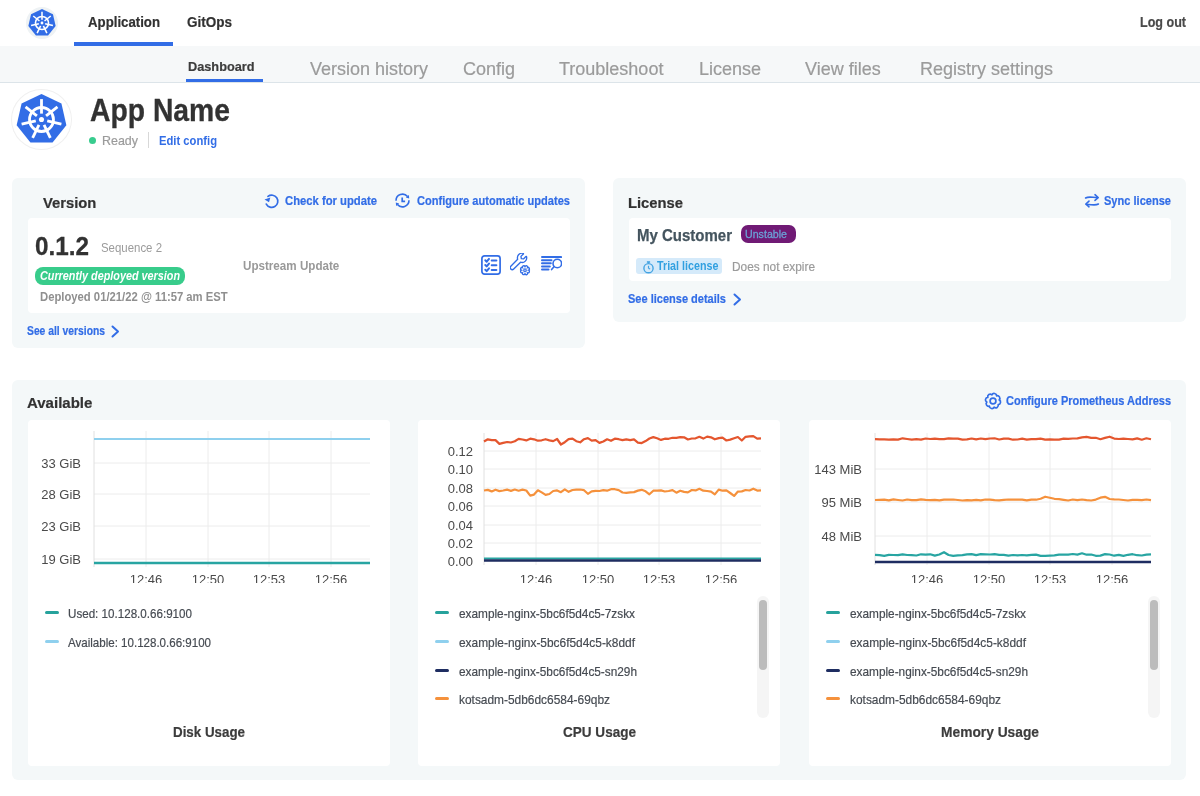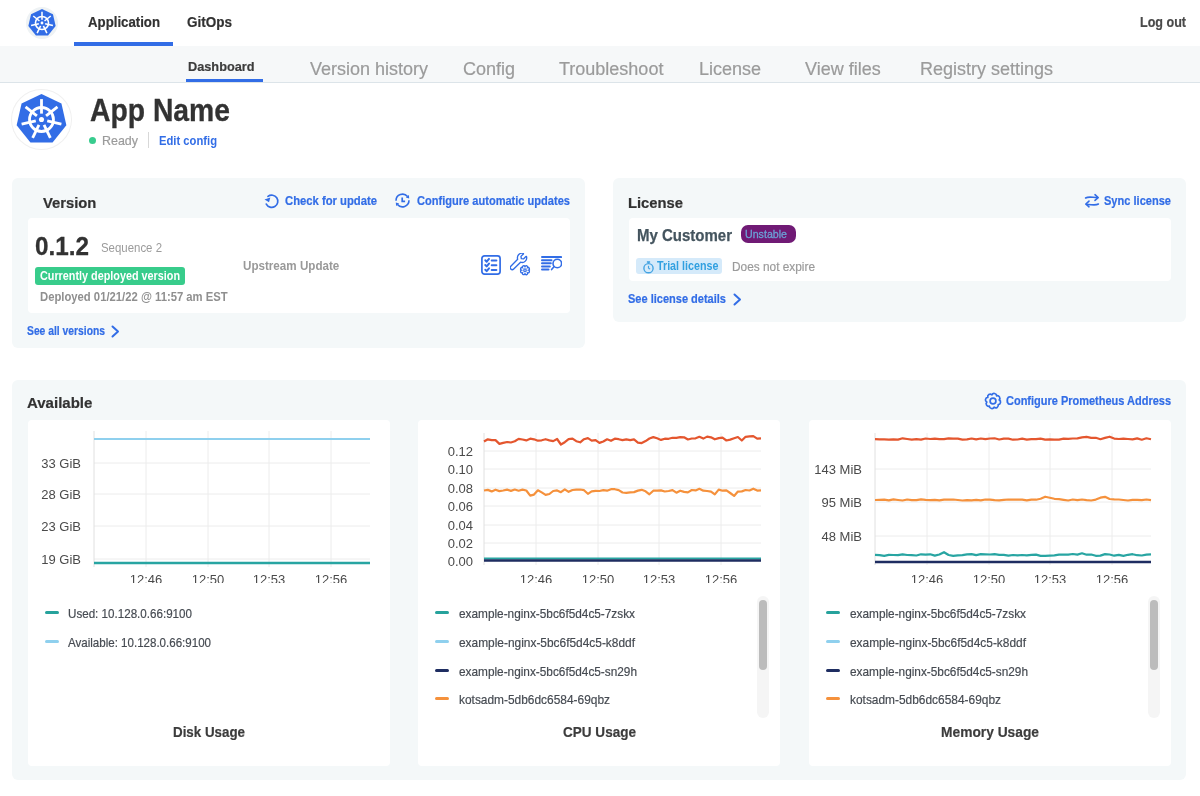--- a/index.html
+++ b/index.html
@@ -17,21 +17,21 @@
 
 #subnav { position:absolute; left:0; top:46px; width:1200px; height:37px; background:#f6f8f9; border-bottom:1px solid #dce4e9; }
 .subitem { font-size:18px; color:#9b9b9b; }
 #sub-underline { position:absolute; left:186px; top:79px; width:77px; height:3px; background:#326de6; }
 
 .card { position:absolute; background:#f4f8f9; border-radius:6px; }
 .innerwhite { position:absolute; background:#fff; border-radius:4px; }
 .hlink { font-size:12.5px; font-weight:bold; color:#326de6; -webkit-text-stroke:0.2px currentColor; }
 .seelink { font-size:12.5px; font-weight:bold; color:#326de6; -webkit-text-stroke:0.2px currentColor; }
 .cardhead { font-size:15px; font-weight:bold; color:#323232; -webkit-text-stroke:0.2px currentColor; }
-#ver-badge { position:absolute; left:35px; top:267px; width:150px; height:18px; background:#38cc8b; border-radius:3px; }
+#ver-badge { position:absolute; left:35px; top:267px; width:150px; height:18px; background:#38cc8b; border-radius:8px;font-style:italic; }
 #ver-badge span { position:absolute; left:5px; top:0; color:#fff; font-size:13px; font-weight:bold; line-height:17px; display:inline-block; white-space:nowrap; transform:scaleX(0.8317); transform-origin:0 50%; }
 #lic-channel { position:absolute; left:741px; top:225px; width:55px; height:18px; background:#701a75; border-radius:7px; }
 #lic-channel span { position:absolute; left:4px; top:0; color:#6ba0d6; font-size:11.5px; line-height:18px; -webkit-text-stroke:0.3px #6ba0d6; display:inline-block; white-space:nowrap; transform:scaleX(0.9253); transform-origin:0 50%; }
 #lic-trial { position:absolute; left:636px; top:258px; width:86px; height:16px; background:#d5eafa; border-radius:3px; }
 #lic-trial span { position:absolute; left:21px; top:0; color:#32a0e0; font-size:13px; font-weight:bold; line-height:15px; display:inline-block; white-space:nowrap; transform:scaleX(0.8249); transform-origin:0 50%; }
 
 .chartcard { position:absolute; top:420px; width:362px; height:346px; background:#fff; border-radius:4px; }
 .chart-title { font-size:15px; font-weight:bold; color:#3c3c3c; -webkit-text-stroke:0.2px currentColor; }
 .leg-item { font-size:13px; color:#464b52; }
 .leg-swatch { position:absolute; width:14px; height:3px; border-radius:1.5px; }

